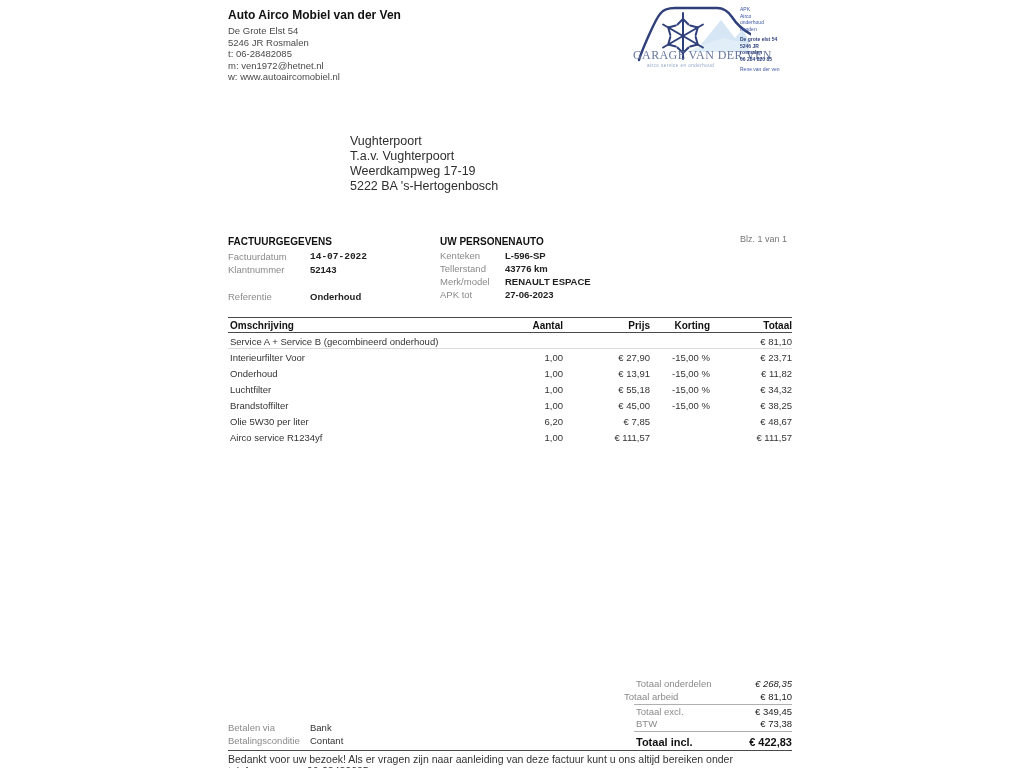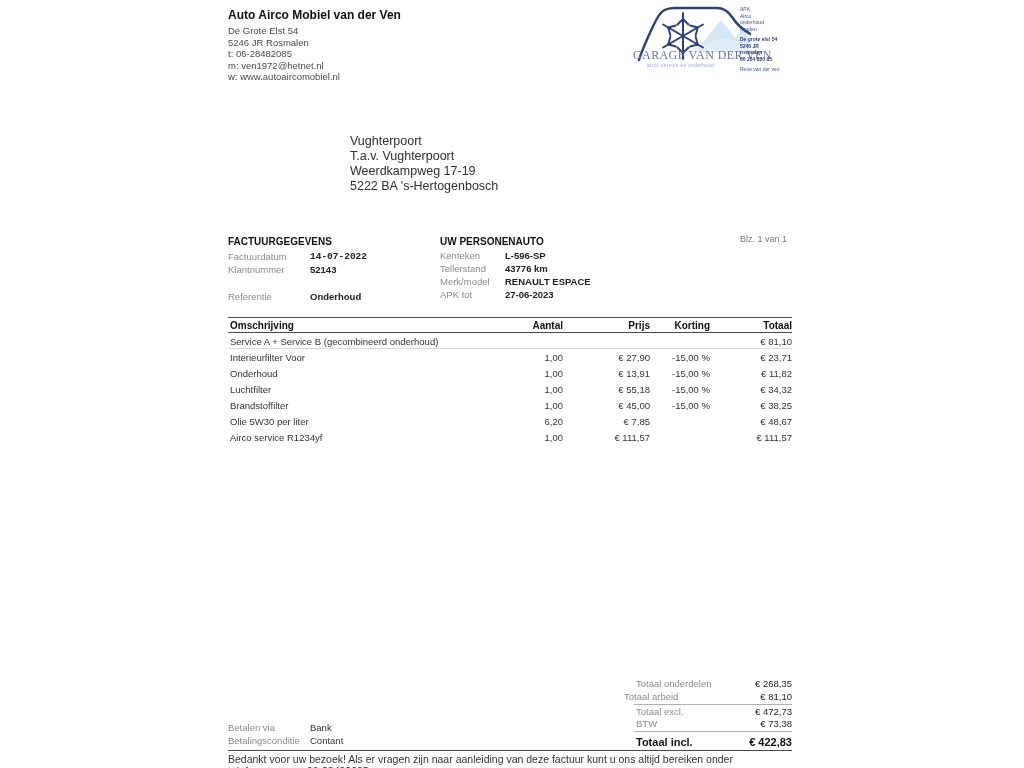--- a/index.html
+++ b/index.html
@@ -195,26 +195,26 @@
   </div>
   <div>
     <div class="td" style="left:230px;top:432px;width:330px;">Airco service R1234yf</div>
     <div class="td ral" style="left:463px;top:432px;width:100px;">1,00</div>
     <div class="td ral" style="left:570px;top:432px;width:80px;">€ 111,57</div>
     <div class="td ral" style="left:692px;top:432px;width:100px;">€ 111,57</div>
   </div>
 
   <div>
     <div class="tot-label" style="left:636px;top:678px;">Totaal onderdelen</div>
-    <div class="tot-val" style="left:692px;top:678px;width:100px;">€ 268,35</div>
+    <div class="tot-val" style="left:692px;top:678px;width:100px;font-style:italic;">€ 268,35</div>
     <div class="tot-label" style="left:624px;top:691px;">Totaal arbeid</div>
     <div class="tot-val" style="left:692px;top:691px;width:100px;">€ 81,10</div>
     <div class="hline mid" style="left:634px;top:704px;width:158px;"></div>
     <div class="tot-label" style="left:636px;top:706px;">Totaal excl.</div>
-    <div class="tot-val" style="left:692px;top:706px;width:100px;">€ 472,73</div>
+    <div class="tot-val" style="left:692px;top:706px;width:100px;">€ 349,45</div>
     <div class="tot-label" style="left:636px;top:718px;">BTW</div>
     <div class="tot-val" style="left:692px;top:718px;width:100px;">€ 73,38</div>
     <div class="hline mid" style="left:634px;top:731px;width:158px;"></div>
     <div class="tot-final-label" style="left:636px;top:736px;">Totaal incl.</div>
     <div class="tot-final-val" style="left:692px;top:736px;width:100px;">€ 422,83</div>
   </div>
 
   <div>
     <div class="kv" style="left:228px;top:722px;width:200px;">
       <span class="k">Betalen via</span>

